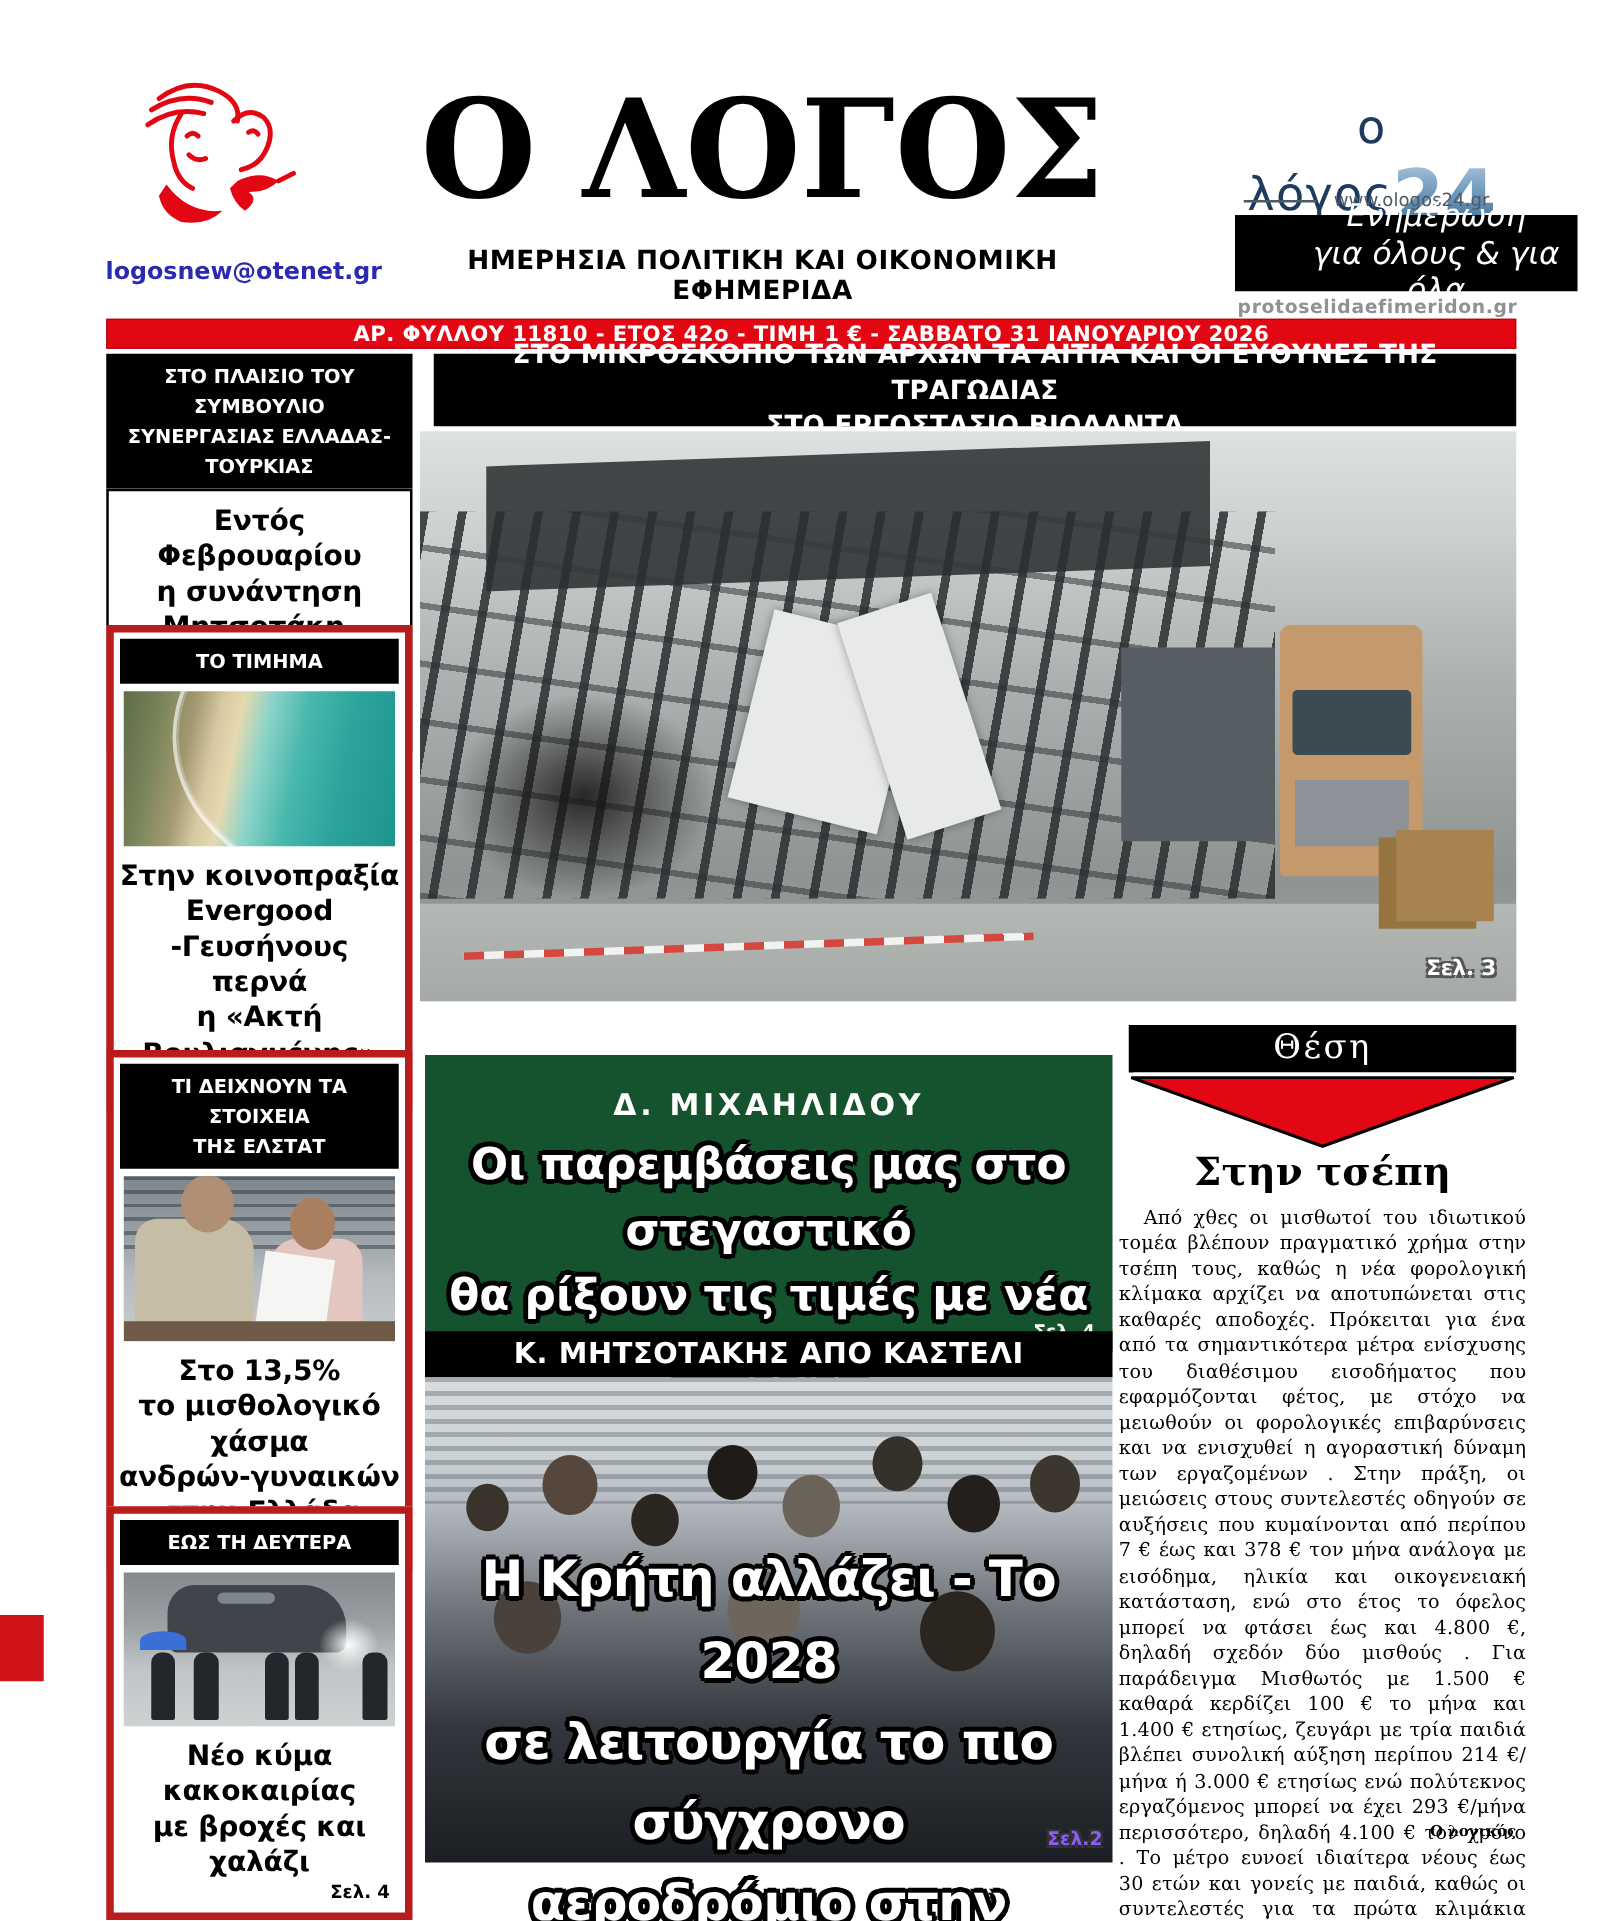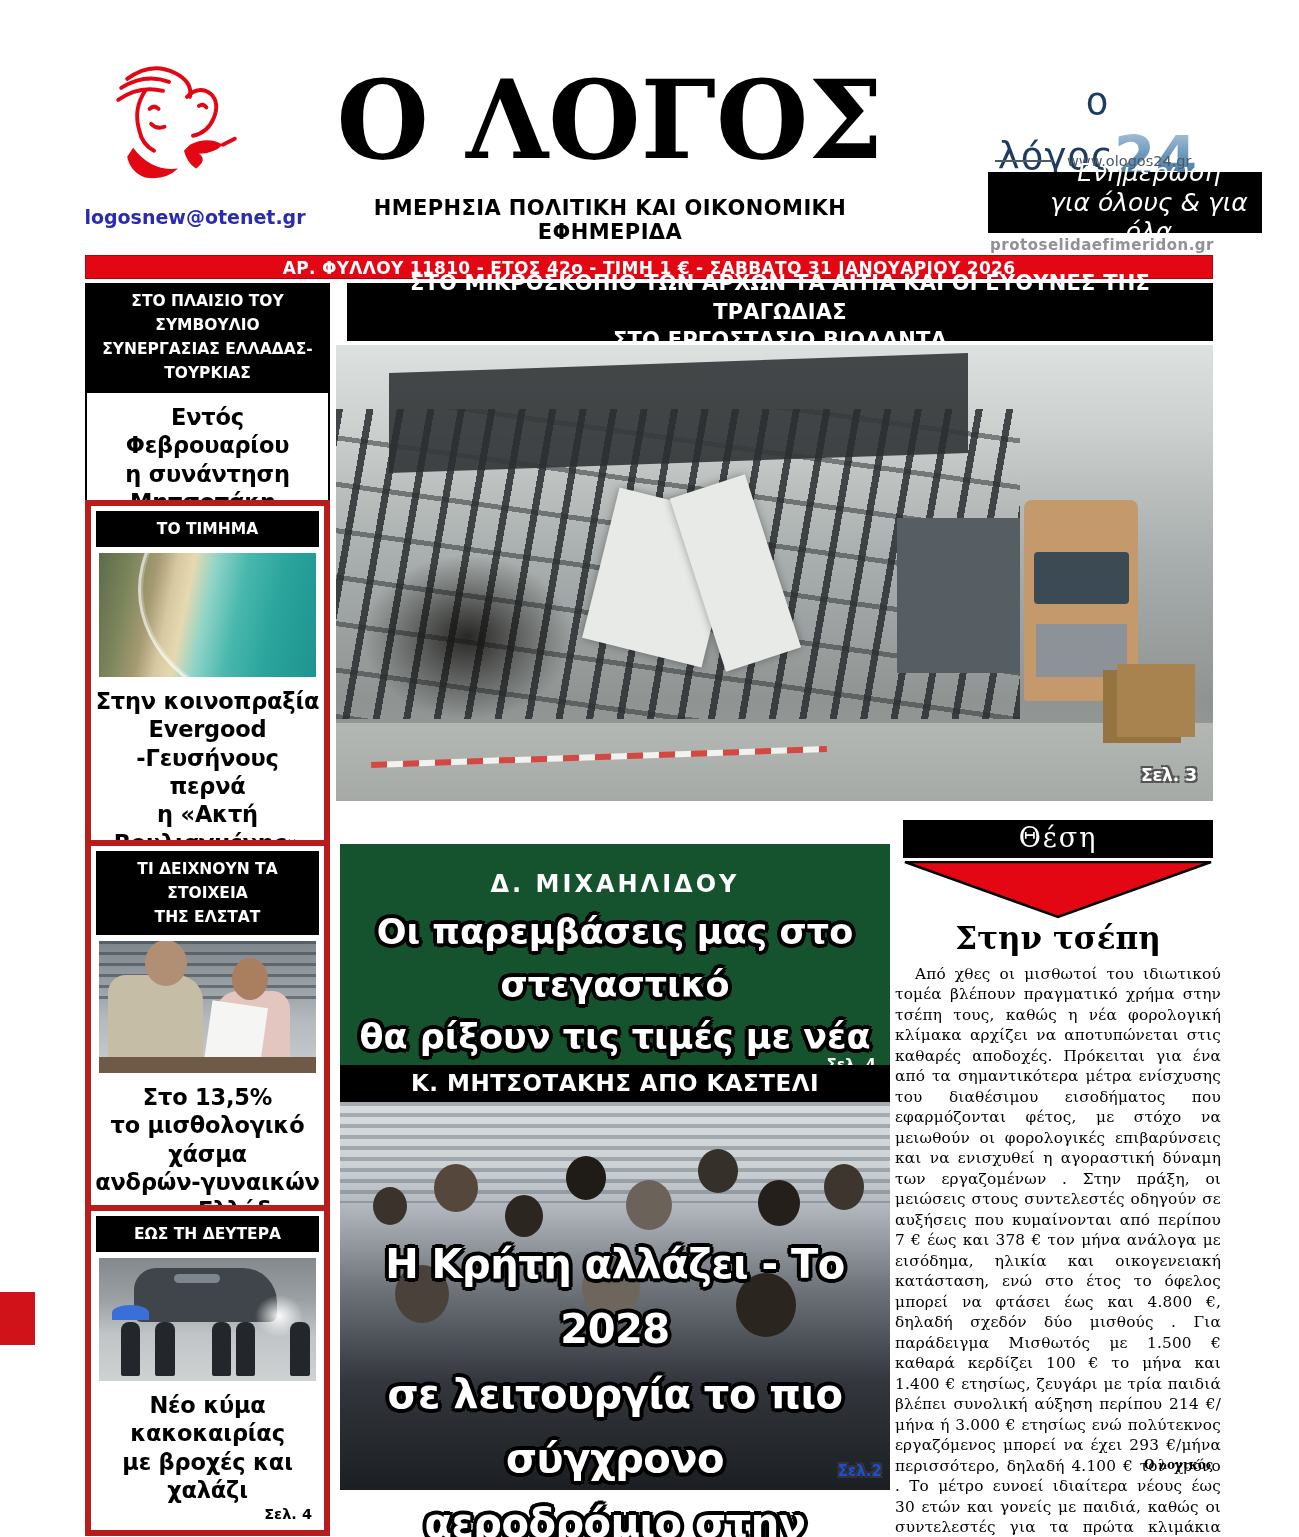--- a/index.html
+++ b/index.html
@@ -130,21 +130,21 @@
   .crowd-photo{left:340px;top:1102px;width:550px;height:388px;overflow:hidden;
       background:linear-gradient(180deg,#d8dcde 0%,#cdd2d5 16%,#b4bac0 26%,#6e747a 48%,#33373d 72%,#1b1e22 100%);}
   .louvres{position:absolute;left:0;top:0;width:100%;height:26%;
       background:repeating-linear-gradient(180deg,rgba(90,100,110,.4) 0 4px,rgba(255,255,255,0) 4px 11px);}
   .head{position:absolute;border-radius:50%;}
   .crowd-headline{left:340px;top:1232px;width:550px;text-align:center;color:#fff;
       font-weight:bold;font-size:40px;line-height:1.62;letter-spacing:-0.5px;
       text-shadow:-3px -3px 0 #000,3px -3px 0 #000,-3px 3px 0 #000,3px 3px 0 #000,
                   -4px 0 0 #000,4px 0 0 #000,0 -4px 0 #000,0 4px 0 #000;}
   .crowd-page{left:340px;top:1102px;width:550px;height:388px;pointer-events:none;}
-  .crowd-page span{position:absolute;right:8px;bottom:10px;color:#1d4ed8;font-weight:bold;font-size:15px;
+  .crowd-page span{position:absolute;right:8px;bottom:10px;color:#8b5cf6;font-weight:bold;font-size:15px;
       text-shadow:-2px -2px 0 #333,2px -2px 0 #333,-2px 2px 0 #333,2px 2px 0 #333;}
 
   .red-square{left:0;top:1292px;width:35px;height:53px;background:#cf1318;}
 </style>
 </head>
 <body>
 
 <div class="page">
 
   <div class="abs logo-graphic">

